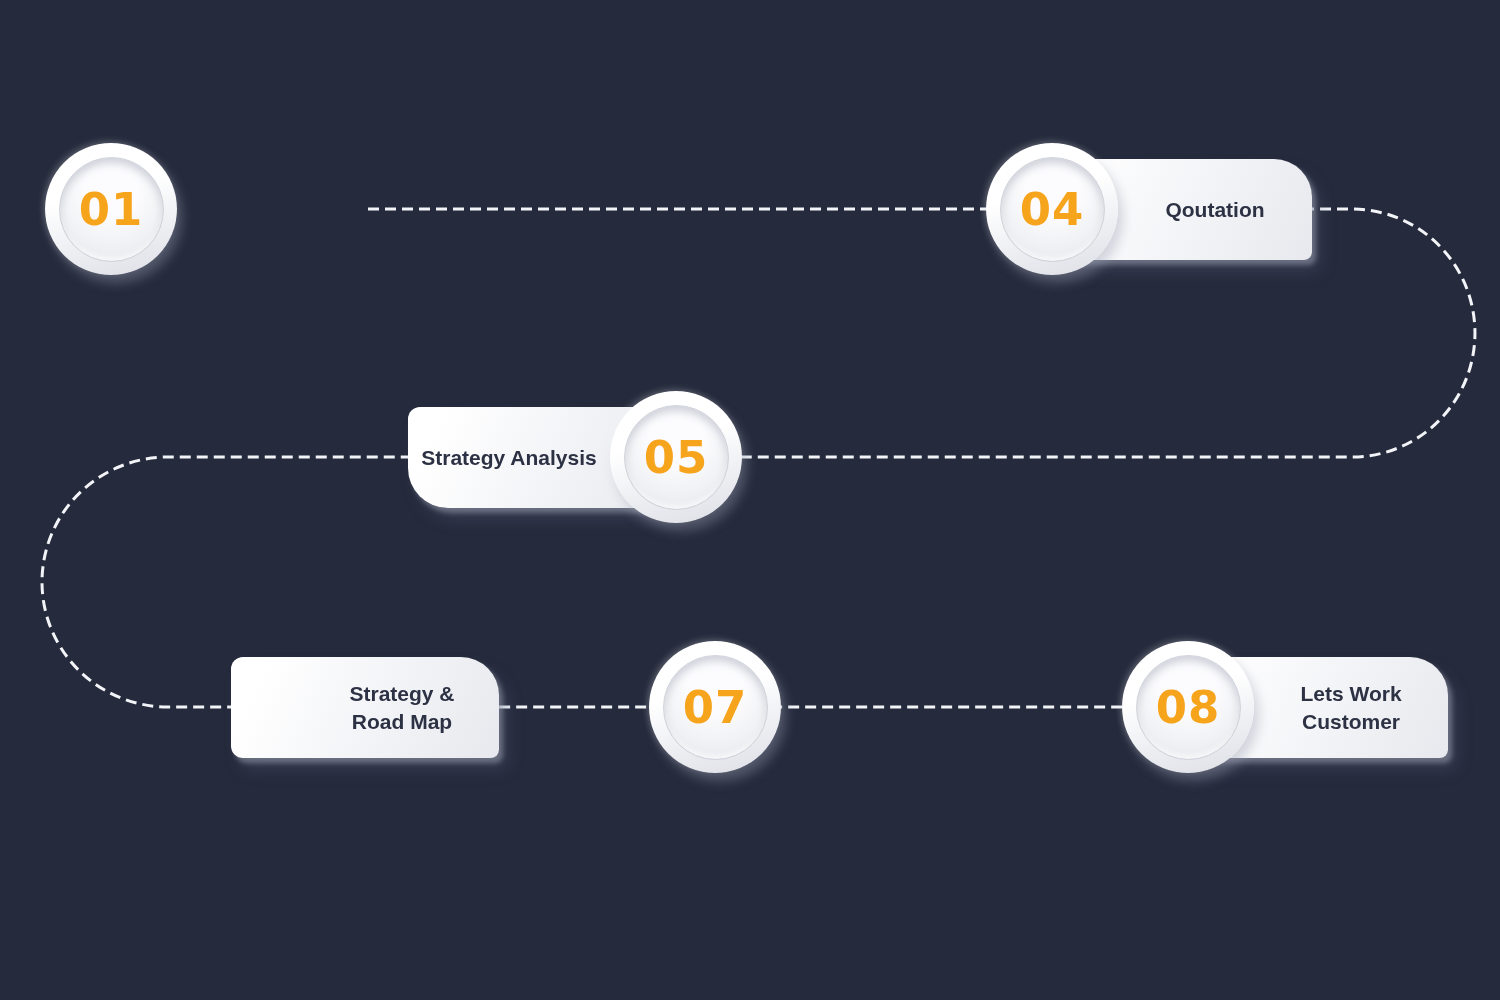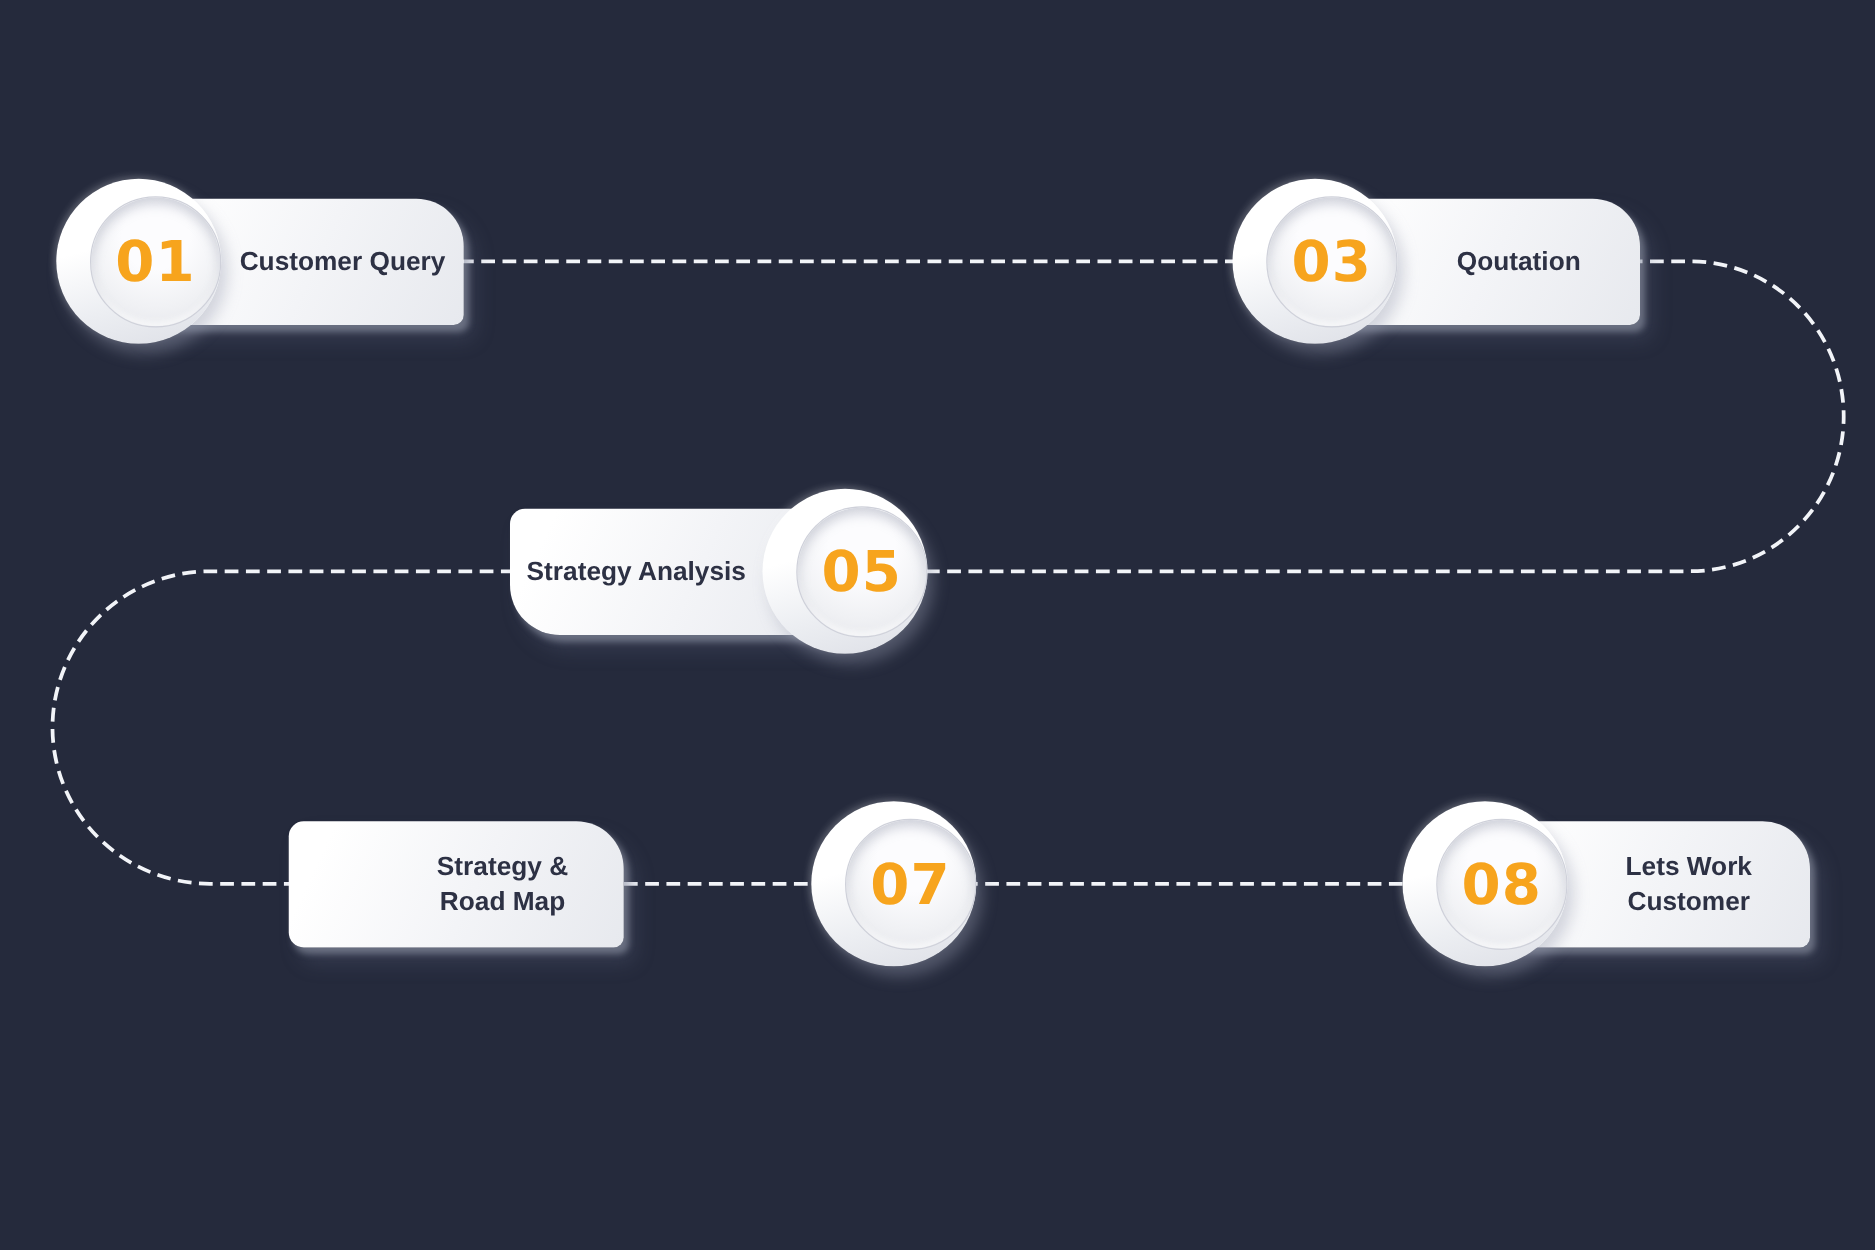--- a/index.html
+++ b/index.html
@@ -13,21 +13,21 @@
   .connector{position:absolute;left:0;top:0;z-index:0;}
 
   .step{position:absolute;width:336px;height:134px;z-index:1;}
 
   
   .badge{
     position:absolute;top:0;width:132px;height:132px;border-radius:50%;
     background:linear-gradient(165deg,#ffffff 38%,#eceef2 70%,#dddfe6 100%);
     box-shadow:5px 8px 12px rgba(150,156,176,.40),
                -2px -2px 6px rgba(255,255,255,.22);
-    display:flex;align-items:center;justify-content:flex-end;
+    display:flex;align-items:center;justify-content:center;
     z-index:3;
   }
   .step.left  .badge{left:0;}
   .step.right .badge{left:202px;}
   .badge-inner{
     width:103px;height:103px;border-radius:50%;
     background:radial-gradient(circle at 50% 30%,#fcfcfe 30%,#f0f1f4 65%,#e2e3e9 100%);
     border:1px solid #cfd1da;
     box-shadow:inset 0 5px 9px rgba(148,153,172,.42),
                inset 0 -3px 5px rgba(255,255,255,.9);
@@ -64,40 +64,37 @@
 </head>
 <body>
 
 <div class="canvas">
 
   <svg class="connector" width="1500" height="1000" viewBox="0 0 1500 1000" aria-hidden="true">
     <path d="M 368 209 H 1352 A 123 124 0 0 1 1352 457 H 168 A 126 125 0 0 0 168 707 H 1122" fill="none" stroke="#f2f4f8" stroke-width="3" stroke-dasharray="11 6"></path>
   </svg>
 
   <div class="step left" style="left:45px;top:143px">
-    <div class="pill">
-      <div class="label">Customer Query</div>
-    </div>
     <div class="badge">
       <div class="badge-inner">
         <span class="num">01</span>
       </div>
     </div>
   </div>
 
   <div class="step left" style="left:512px;top:143px">
   </div>
 
   <div class="step left" style="left:986px;top:143px">
     <div class="pill">
       <div class="label">Qoutation</div>
     </div>
     <div class="badge">
       <div class="badge-inner">
-        <span class="num">03</span>
+        <span class="num">04</span>
       </div>
     </div>
   </div>
 
   <div class="step right" style="left:408px;top:391px">
     <div class="pill">
       <div class="label">Strategy Analysis</div>
     </div>
     <div class="badge">
       <div class="badge-inner">

